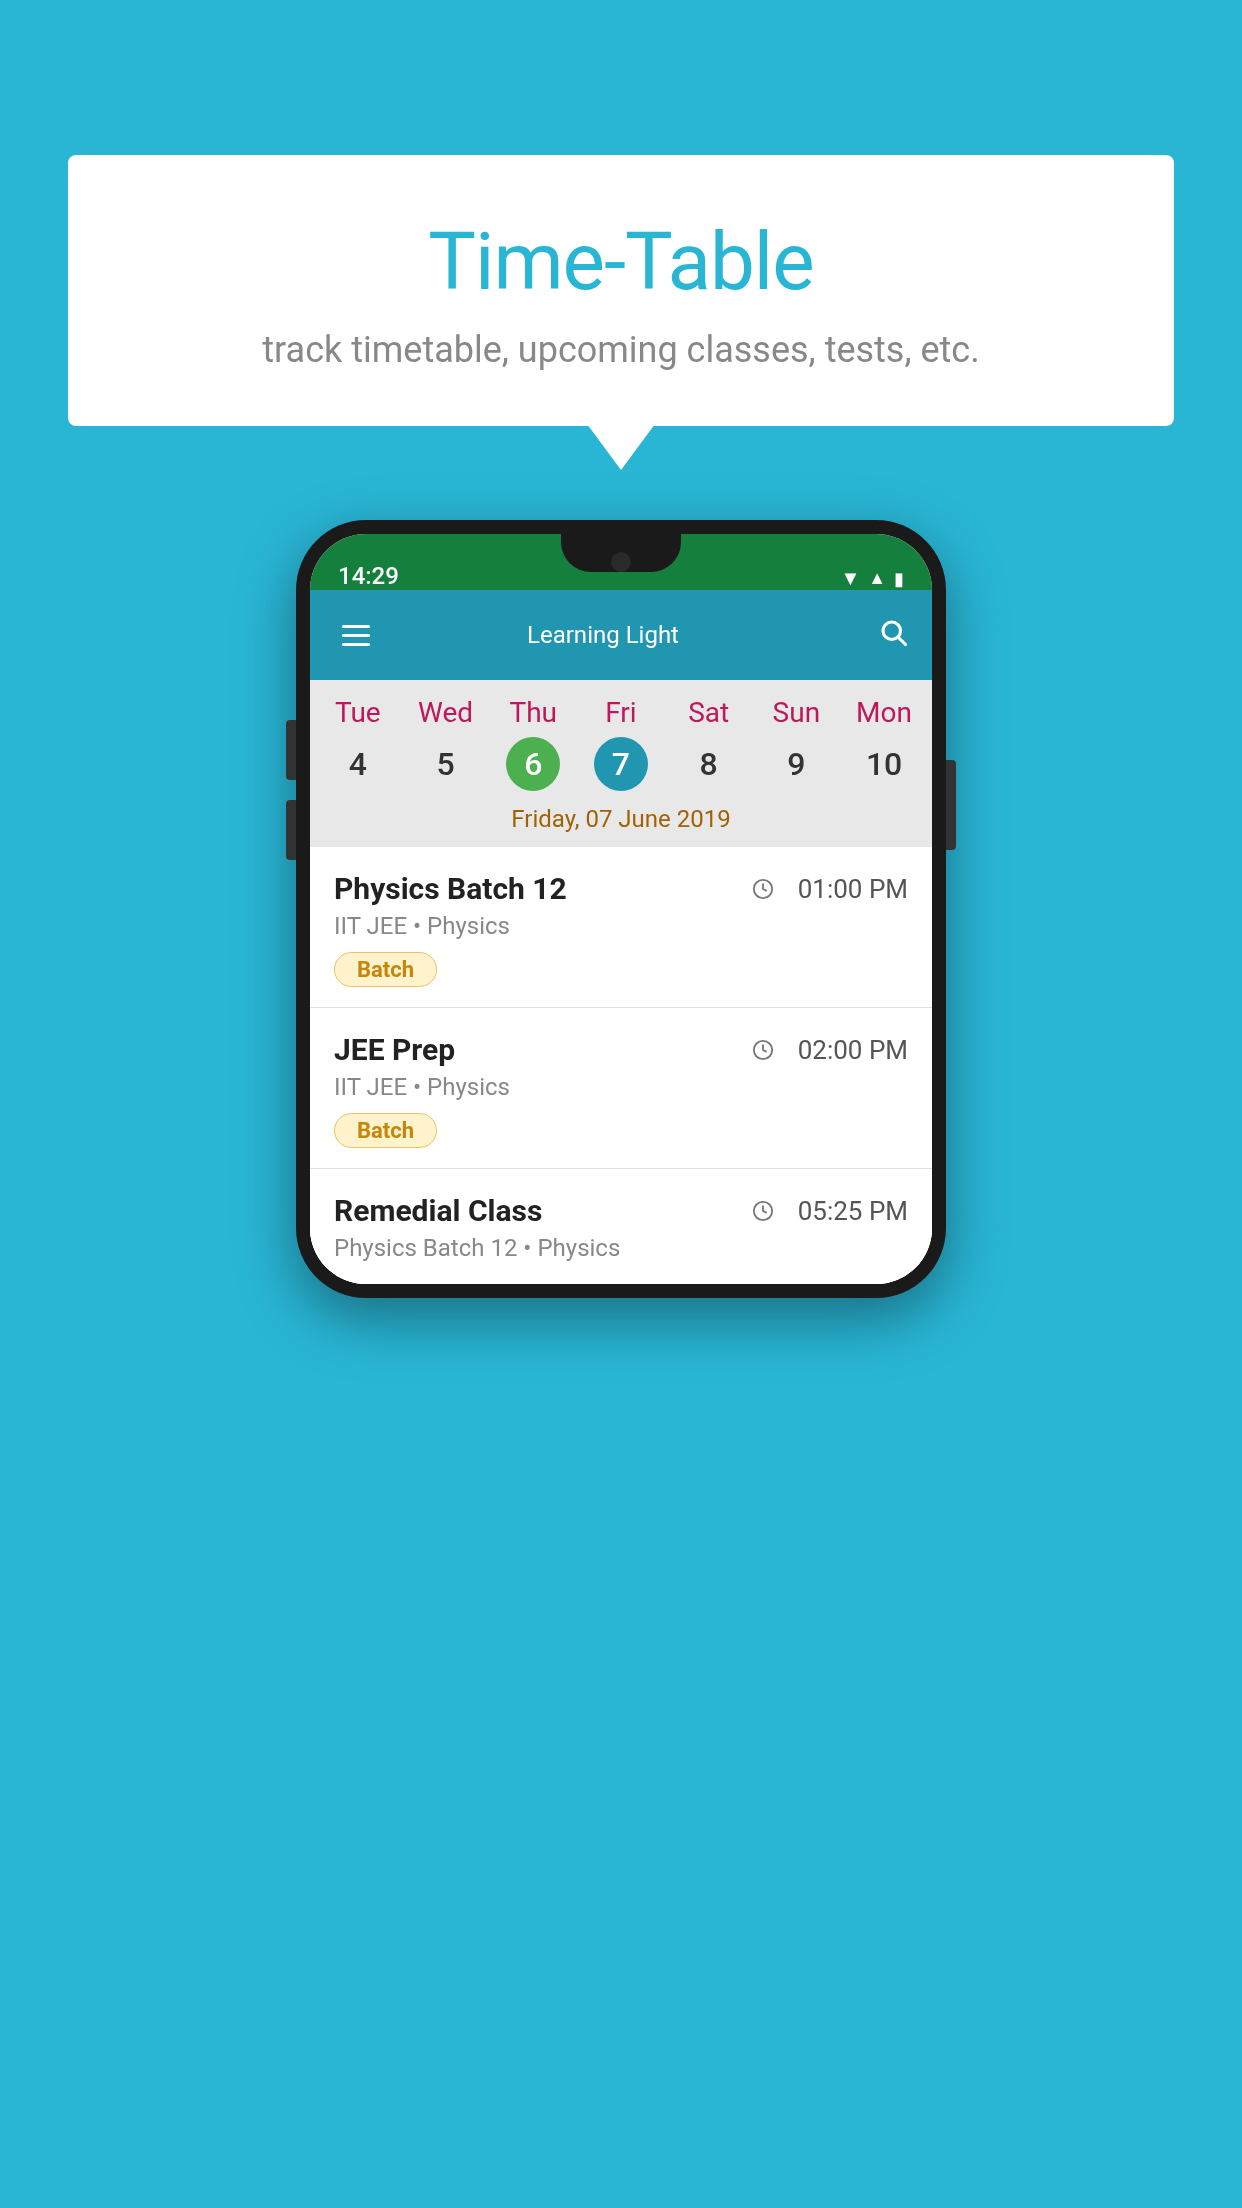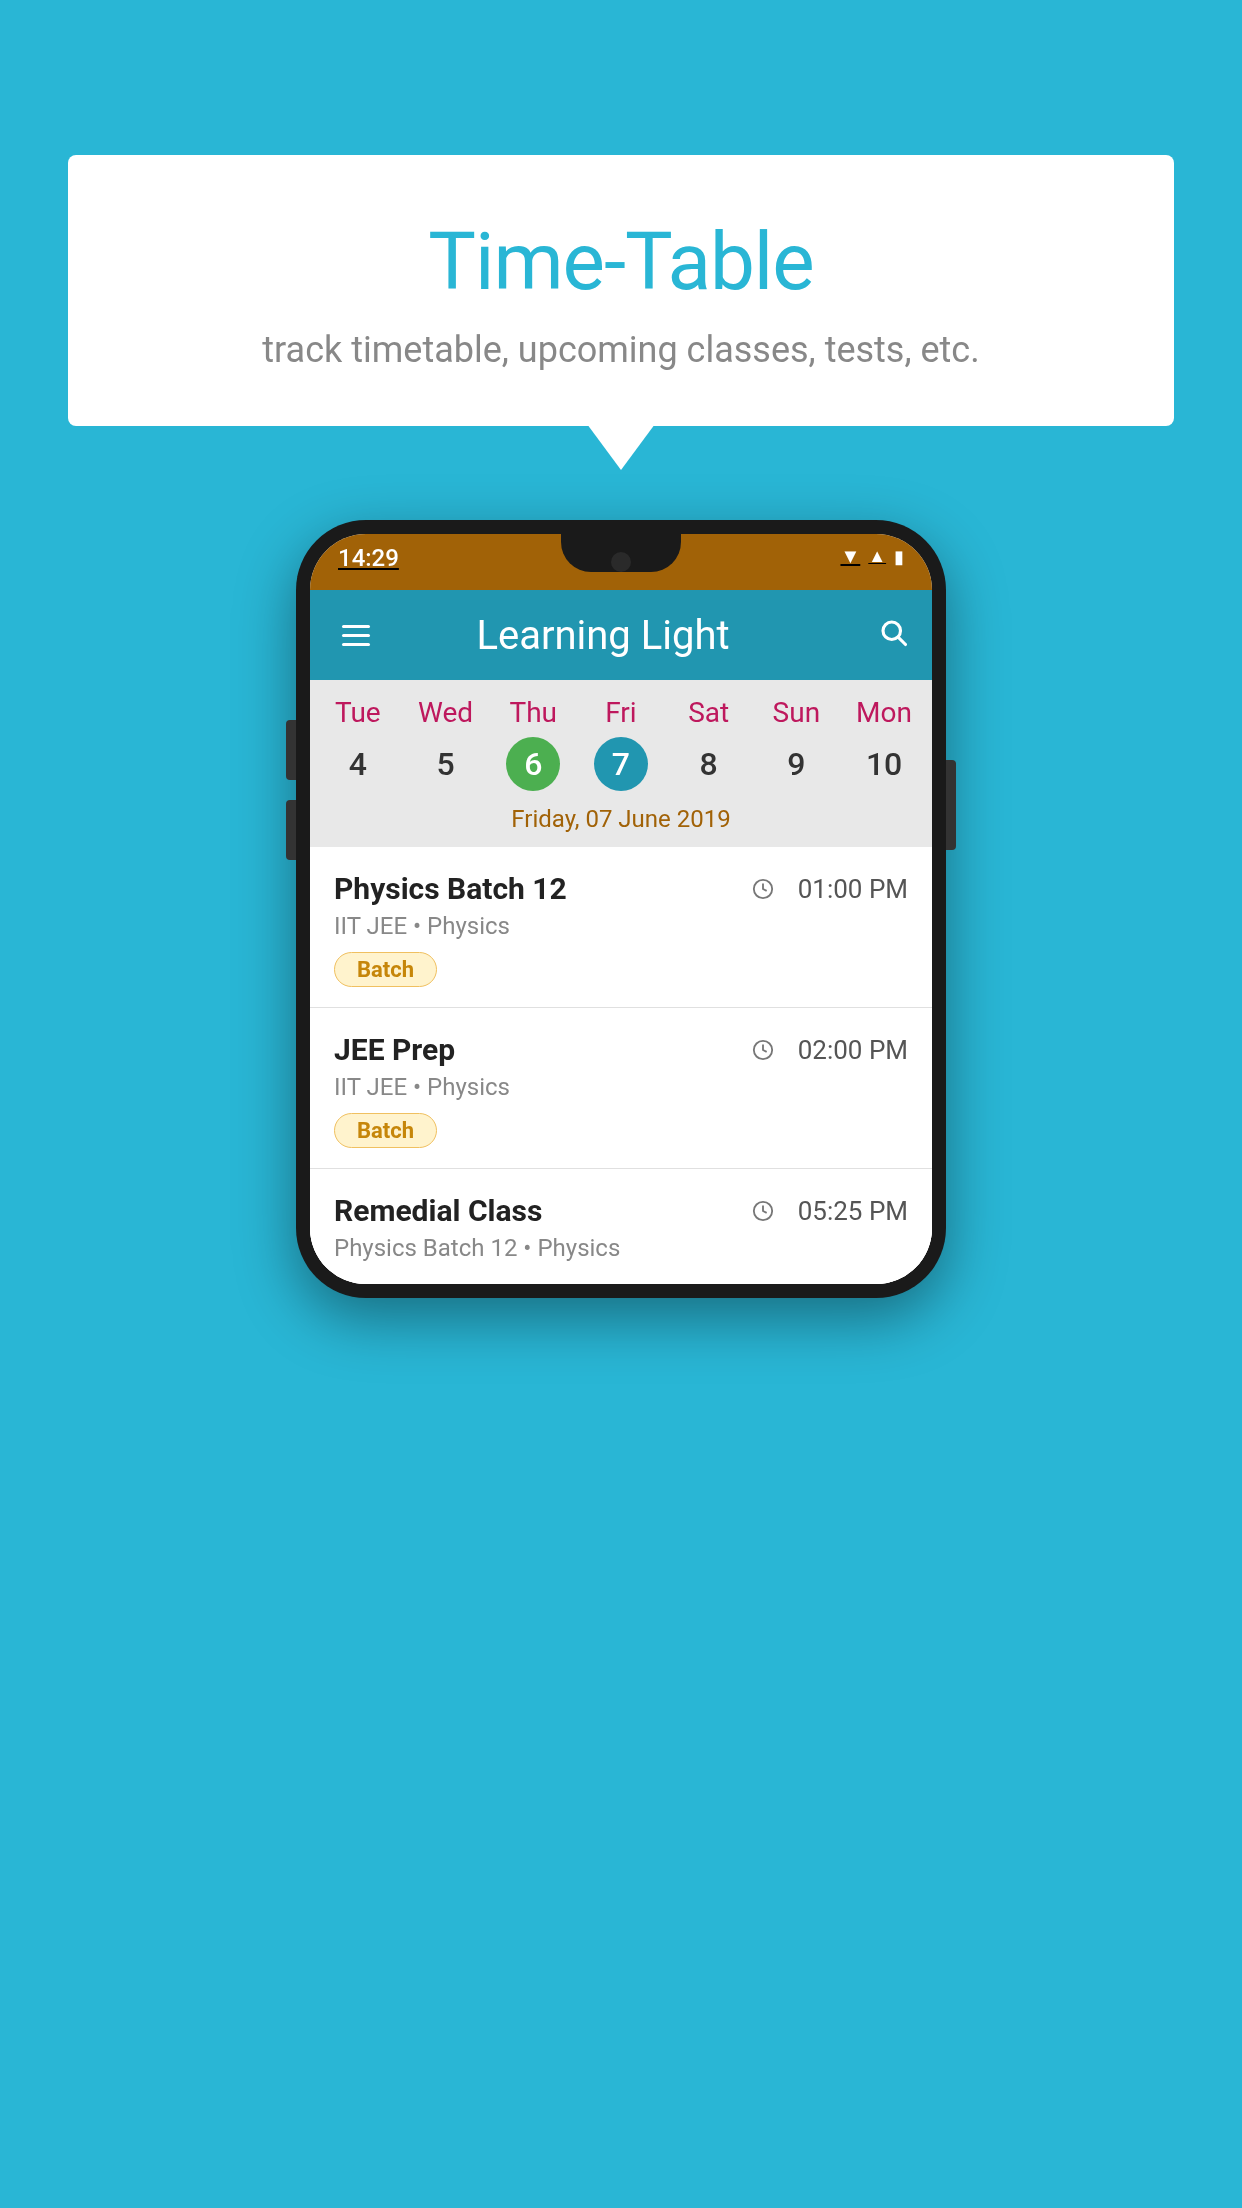--- a/index.html
+++ b/index.html
@@ -128,28 +128,27 @@
     }
 
     .phone-screen {
       background: #f5f5f5;
       border-radius: 56px;
       overflow: hidden;
     }
 
     
     .status-bar {
-      background: #a16207;
+      background: #15803d;
       height: 56px;
       display: flex;
-      align-items: flex-start;
+      align-items: flex-end;
       justify-content: space-between;
       padding: 0 28px;
       padding-top: 10px;
-      text-decoration: underline;
     }
 
     .status-time {
       color: white;
       font-size: 24px;
       font-weight: 500;
     }
 
     .status-icons {
       display: flex;
@@ -180,21 +179,21 @@
     .hamburger span {
       display: block;
       width: 28px;
       height: 3px;
       background: white;
       border-radius: 2px;
     }
 
     .app-title {
       color: white;
-      font-size: 40px;
+      font-size: 24px;
       font-weight: 400;
       flex: 1;
       text-align: center;
       margin-left: -50px;
     }
 
     .search-btn {
       color: white;
       font-size: 28px;
       cursor: pointer;

